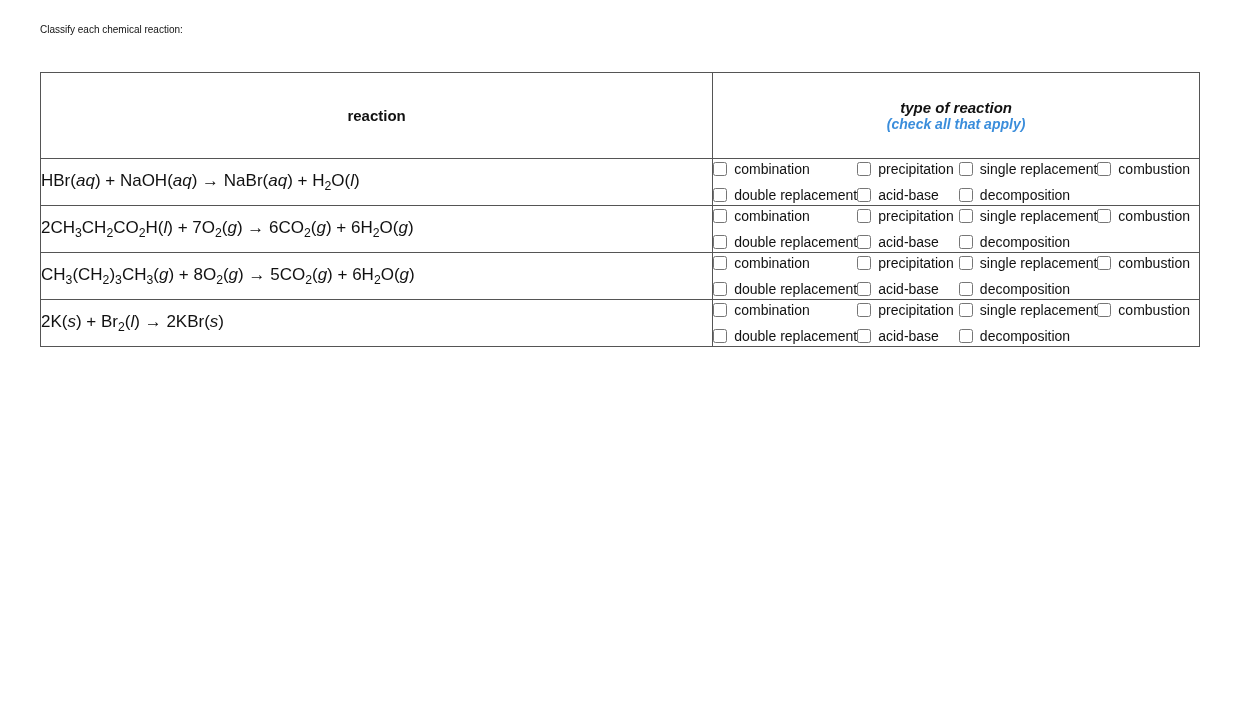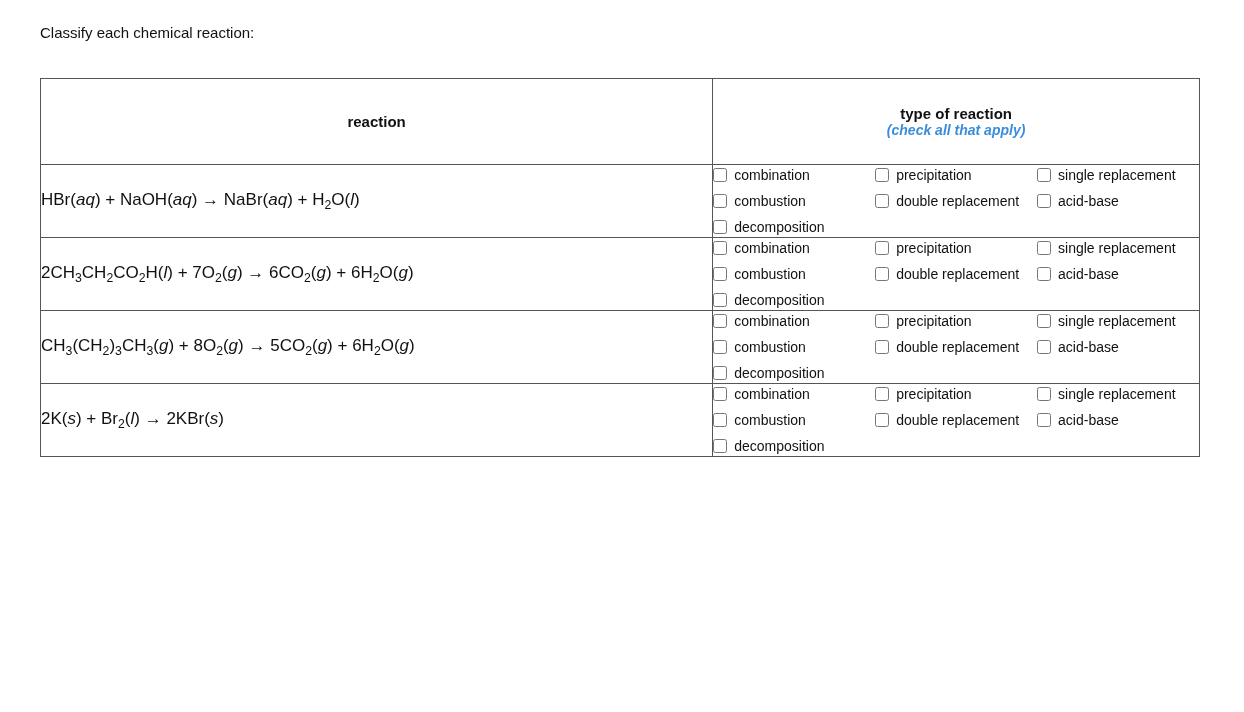--- a/index.html
+++ b/index.html
@@ -4,21 +4,21 @@
   <style>
     * { box-sizing: border-box; margin: 0; padding: 0; }
     body {
       font-family: Arial, sans-serif;
       font-size: 15px;
       background: #fff;
       color: #111;
       padding: 24px 40px;
     }
     .page-title {
-      font-size: 15px;
+      font-size: 10px;
       margin-bottom: 20px;
     }
     .outer-table {
       border-collapse: collapse;
       width: 100%;
       max-width: 1160px;
       border: 1.5px solid #555;
     }
     .outer-table th, .outer-table td {
       border: 1.5px solid #555;
@@ -36,41 +36,42 @@
       width: 58%;
     }
     .header-type {
       font-weight: bold;
       font-size: 15px;
       width: 42%;
     }
     .header-type .type-title {
       font-weight: bold;
       font-size: 15px;
+      font-style: italic;
     }
     .header-type .type-subtitle {
       color: #3a8ddb;
       font-style: italic;
       font-size: 14px;
       font-weight: bold;
     }
     .reaction-cell {
       padding: 22px 20px;
       font-size: 17px;
       width: 58%;
       vertical-align: middle;
     }
     .options-cell {
       padding: 14px 18px;
       width: 42%;
       vertical-align: top;
     }
     .options-grid {
       display: grid;
-      grid-template-columns: 1fr 1fr 1fr;
+      grid-template-columns: 1fr 1fr 1fr 1fr;
       gap: 6px 0;
       font-size: 14px;
     }
     .option-item {
       display: flex;
       align-items: center;
       gap: 7px;
       white-space: nowrap;
       padding: 2px 0;
     }

